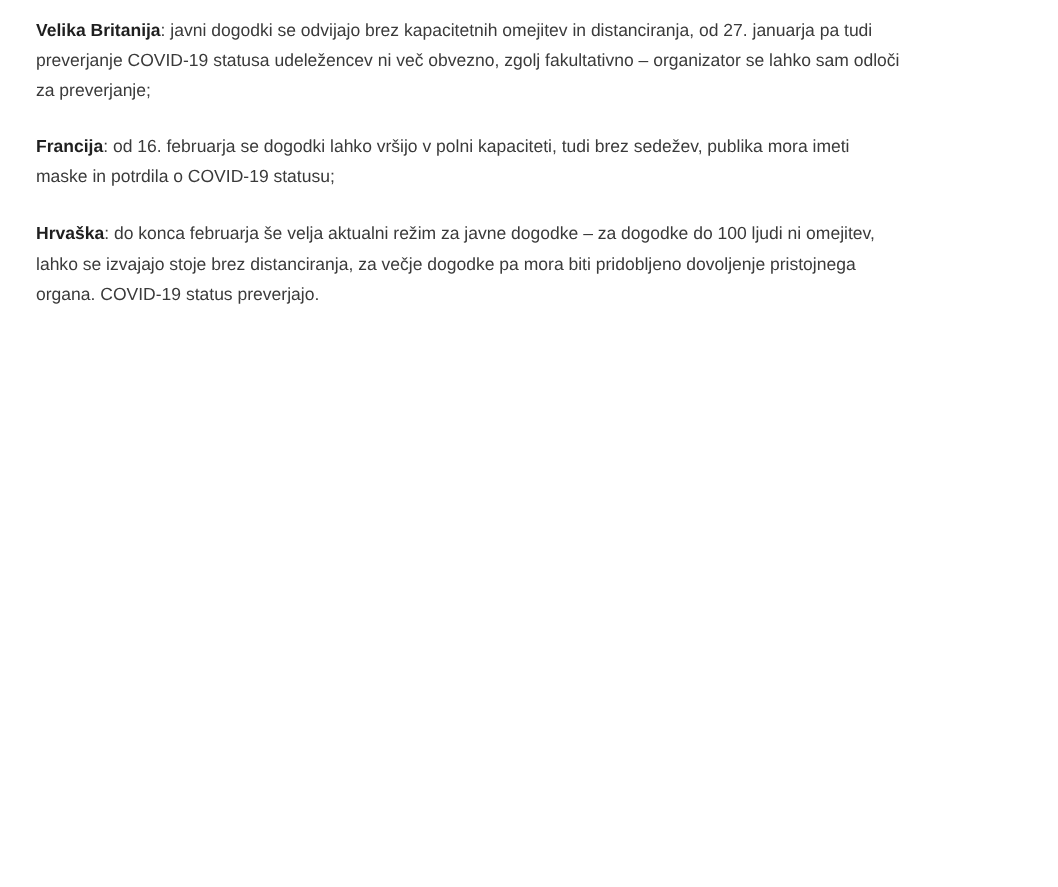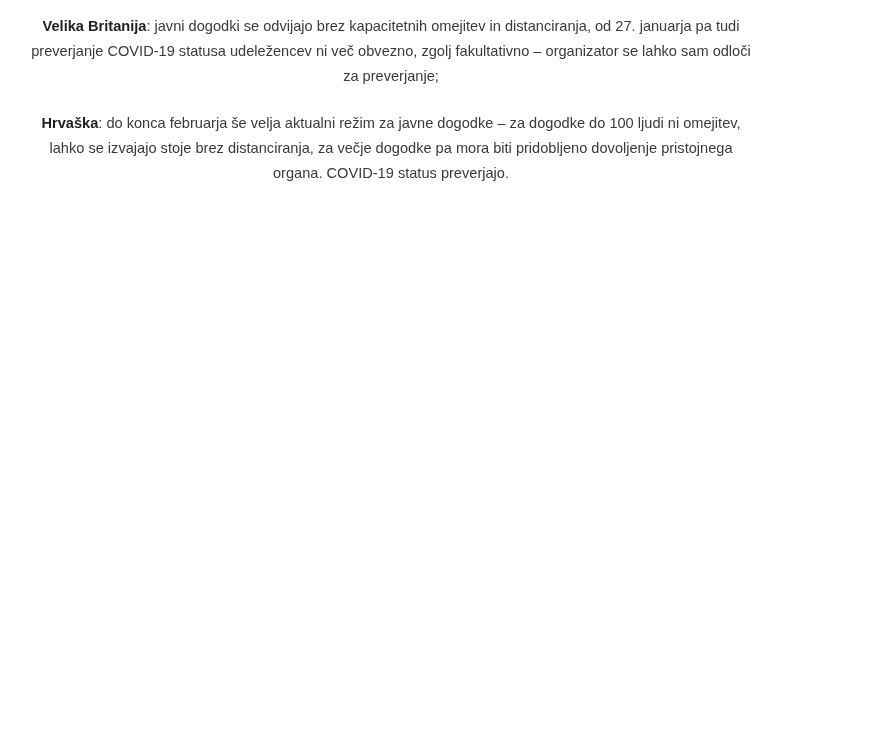--- a/index.html
+++ b/index.html
@@ -16,21 +16,21 @@
   .page {
     box-sizing: border-box;
     width: 882px;
     padding: 14px 130px 10px 30px;
   }
   .entry {
     font-size: 14.6px;
     line-height: 1.72;
     color: #3a3a3a;
     margin: 0 0 22px 0;
-    text-align: center;
+    text-align: left;
   }
   .entry:last-child {
     margin-bottom: 0;
   }
   .country {
     font-weight: bold;
     color: #1f1f1f;
   }
   .rest {
     font-weight: normal;
@@ -42,20 +42,23 @@
 <div class="page">
 
   <p class="entry">
     <span class="country">Velika Britanija</span><span class="rest">: javni dogodki se odvijajo brez kapacitetnih omejitev in distanciranja, od 27. januarja pa tudi preverjanje COVID-19 statusa udeležencev ni več obvezno, zgolj fakultativno – organizator se lahko sam odloči za preverjanje;</span>
   </p>
 
 
 
 
 
+  <p class="entry">
+    <span class="country">Francija</span><span class="rest">: od 16. februarja se dogodki lahko vršijo v polni kapaciteti, tudi brez sedežev, publika mora imeti maske in potrdila o COVID-19 statusu;</span>
+  </p>
 
 
 
 
   <p class="entry">
     <span class="country">Hrvaška</span><span class="rest">: do konca februarja še velja aktualni režim za javne dogodke – za dogodke do 100 ljudi ni omejitev, lahko se izvajajo stoje brez distanciranja, za večje dogodke pa mora biti pridobljeno dovoljenje pristojnega organa. COVID-19 status preverjajo.</span>
   </p>
 
 </div>
 

